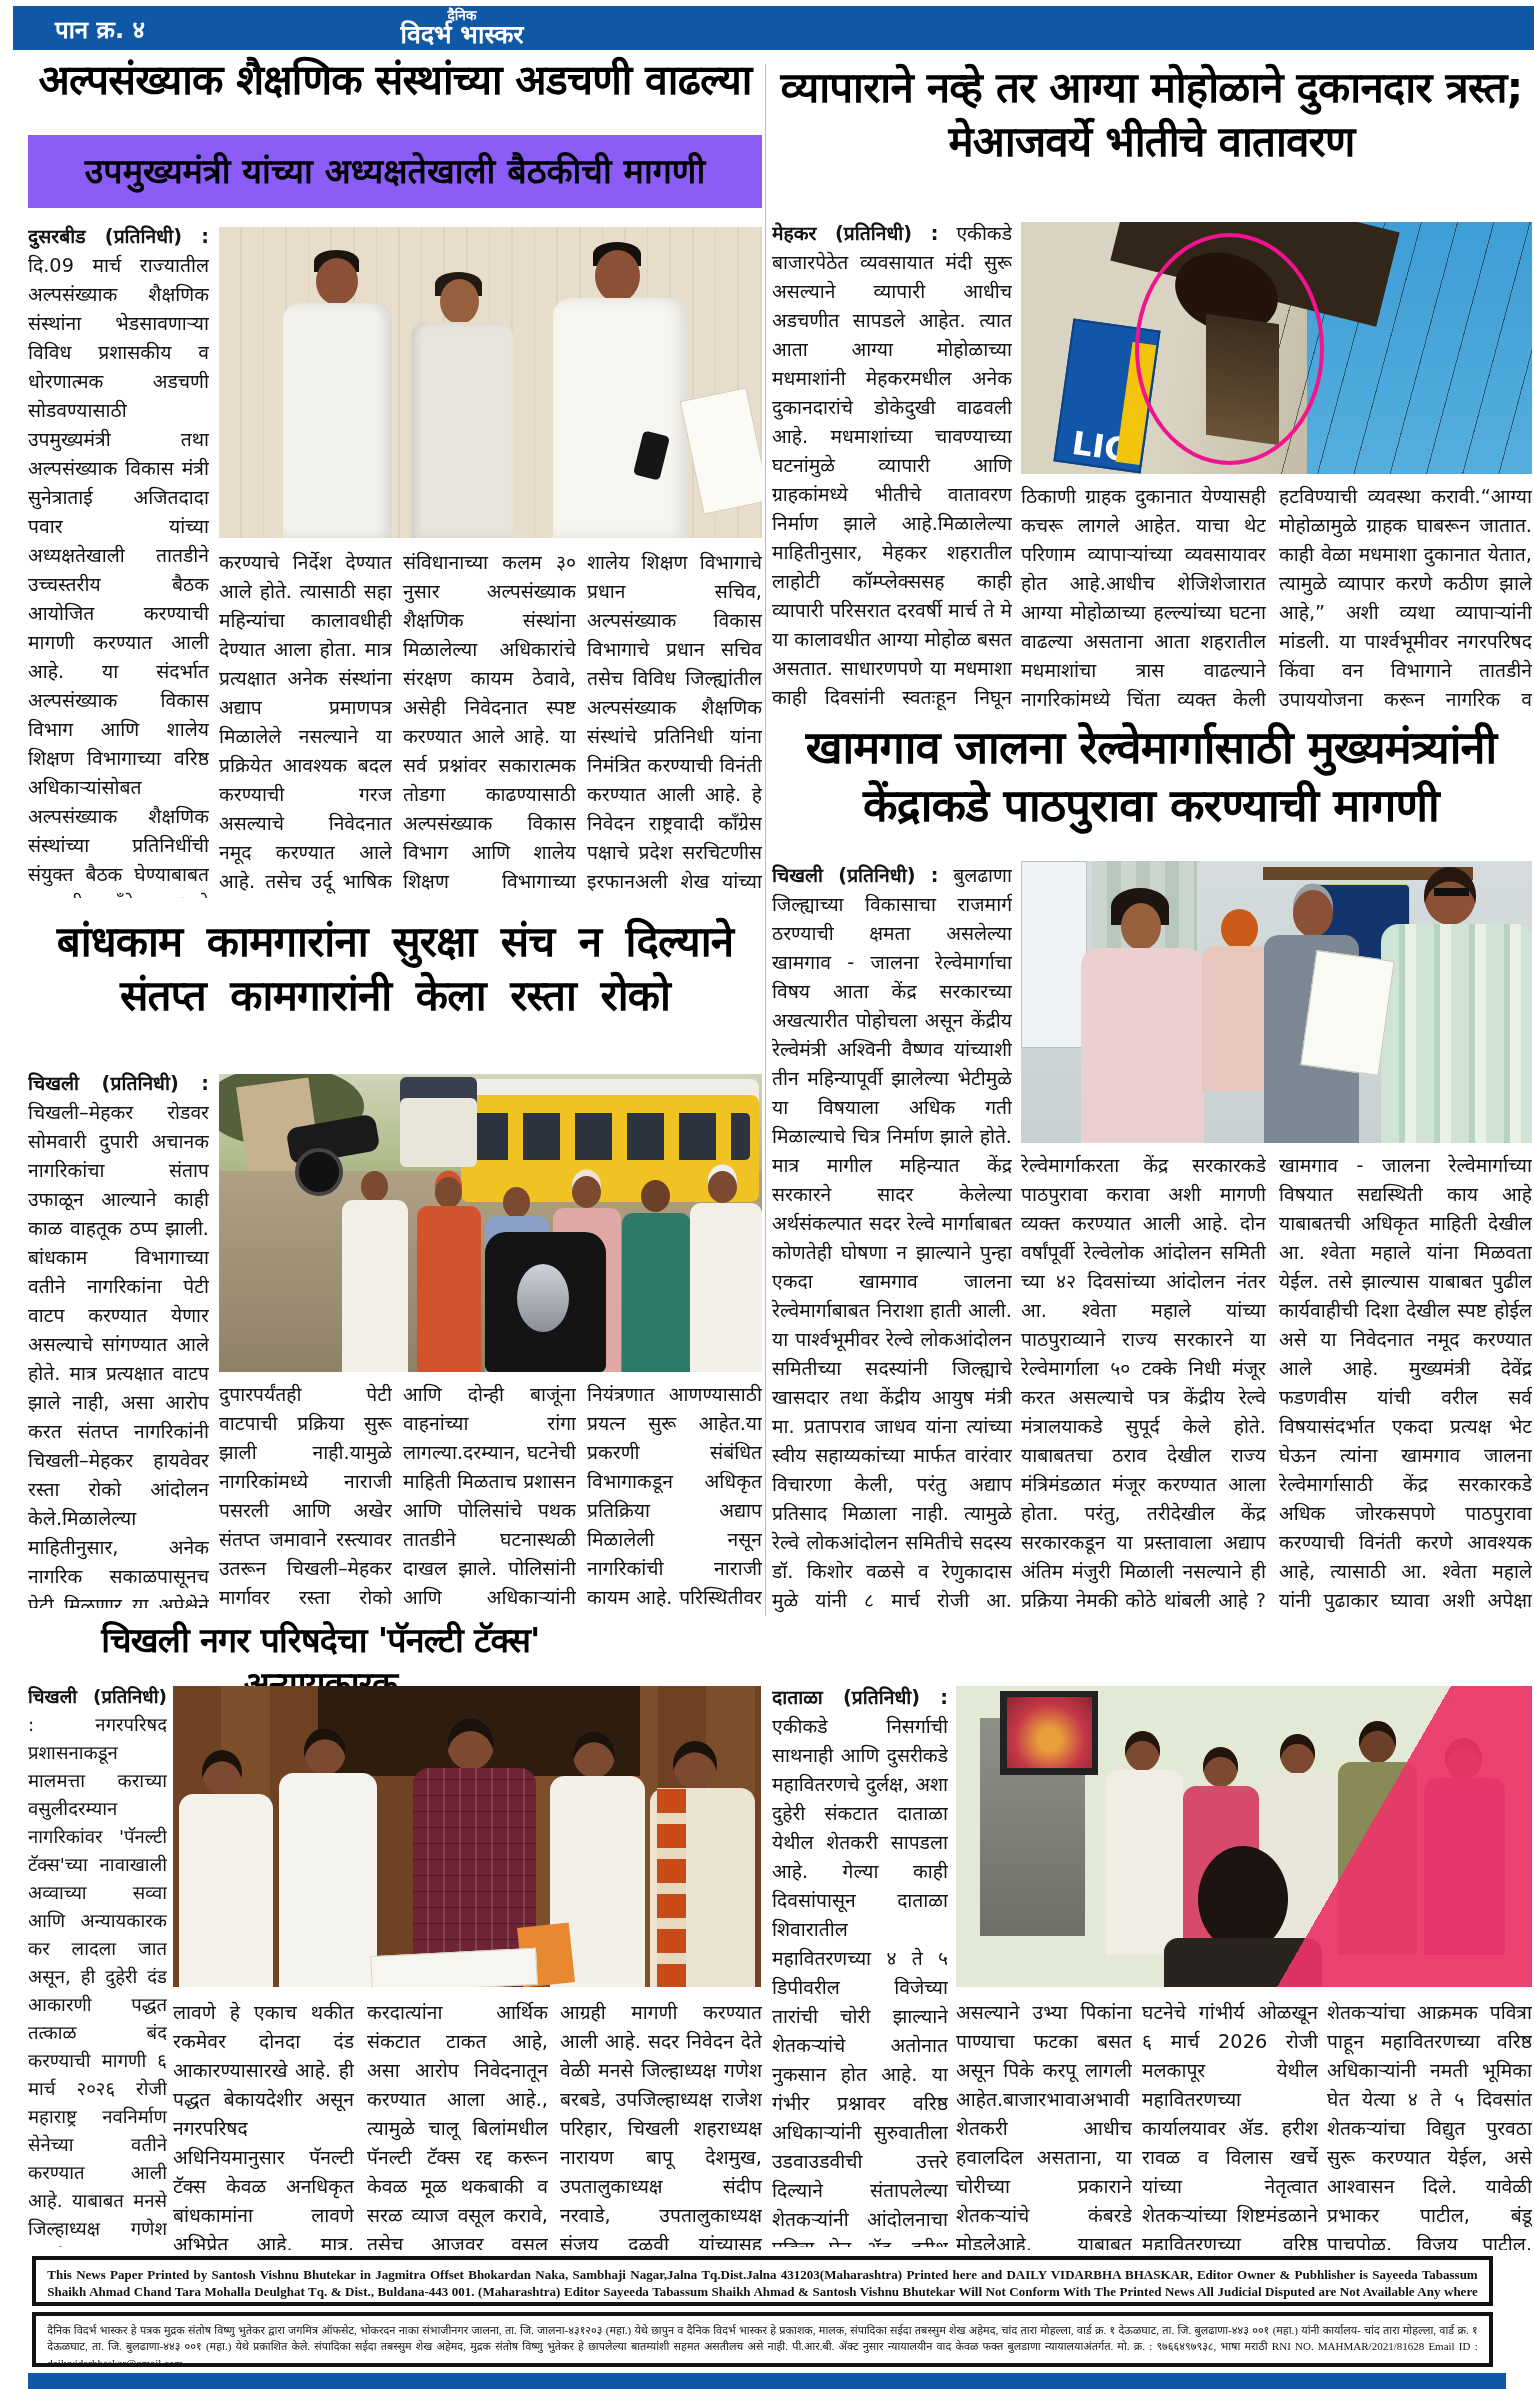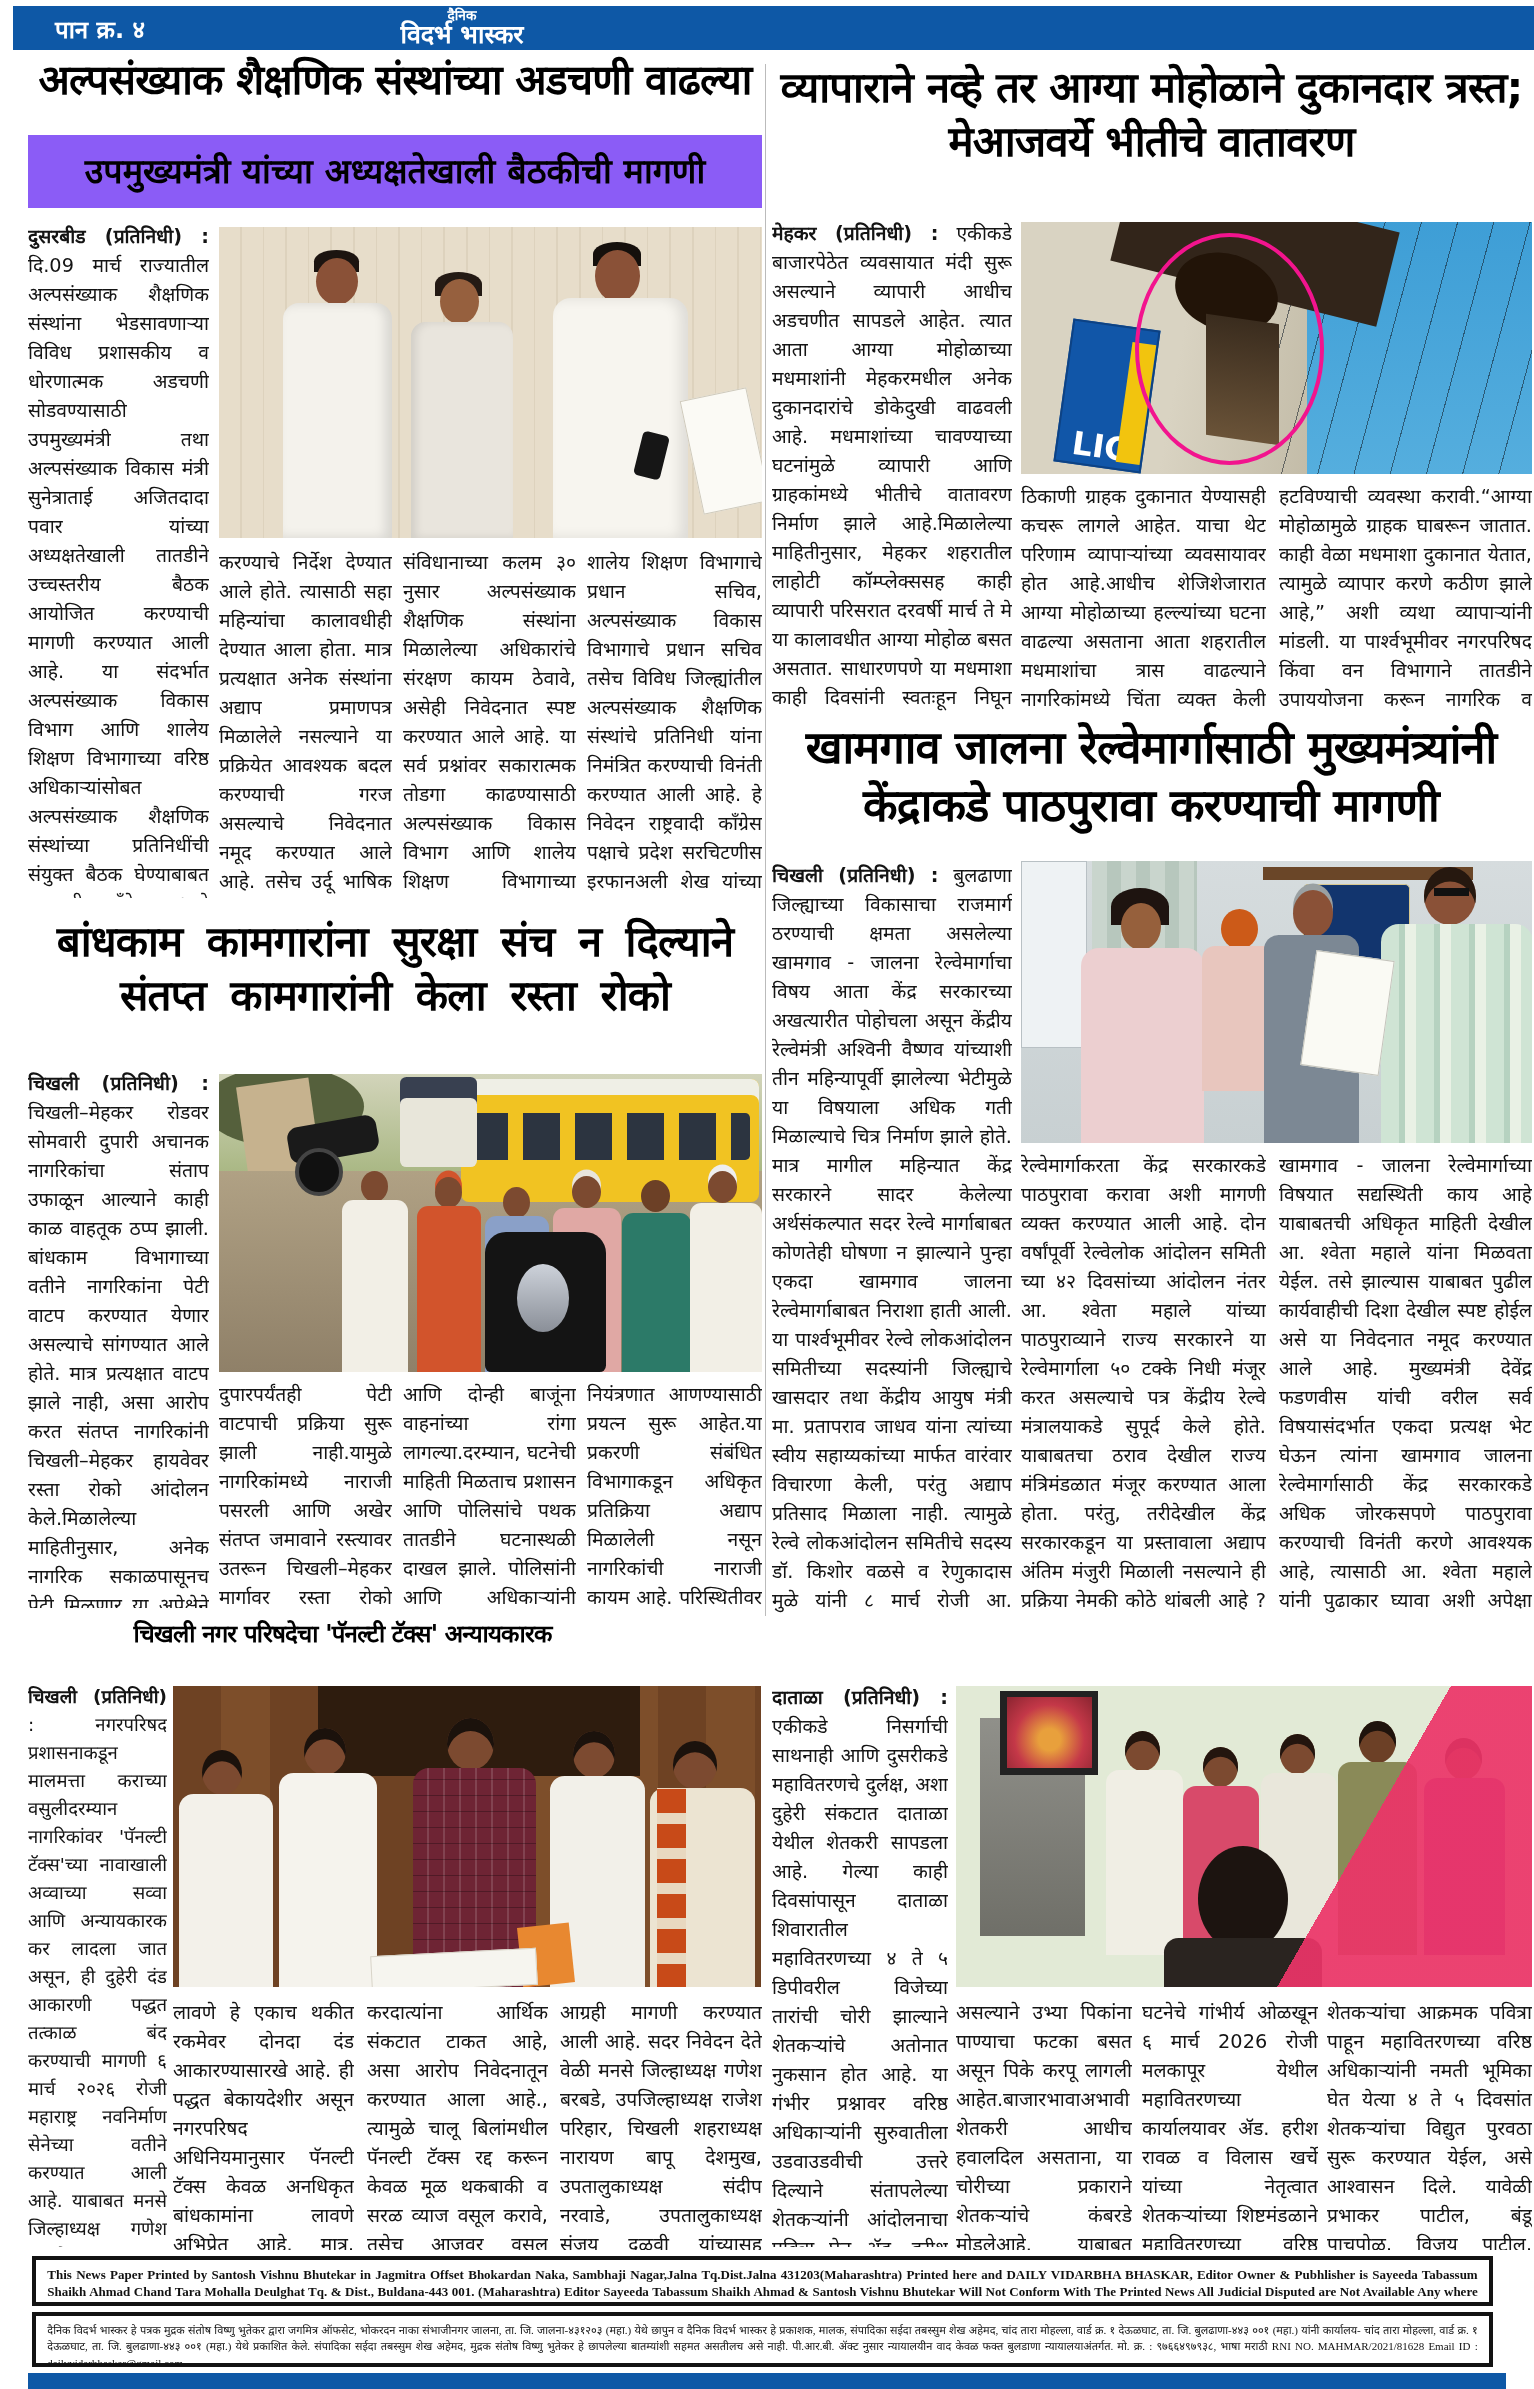--- a/index.html
+++ b/index.html
@@ -138,21 +138,21 @@
     <div class="ph" style="left:403px;top:139px;width:69px;height:160px;background:#2c7a68;border-radius:11.3px 11.3px 0 0;"></div>
     <div class="ph" style="left:489px;top:97px;width:29px;height:32px;background:#7c4a30;border-radius:50%;box-shadow:0 -6.4px 0 #eee;"></div>
     <div class="ph" style="left:471px;top:129px;width:72px;height:169px;background:#f2efe6;border-radius:11.3px 11.3px 0 0;"></div>
     <div class="ph" style="left:266px;top:158px;width:121px;height:140px;background:#141414;border-radius:21px 21px 6.4px 6.4px;"></div>
     <div class="ph" style="left:298px;top:190px;width:52px;height:68px;background:linear-gradient(#cdd2da,#8a8f98);border-radius:50%;"></div>
   </div>
   <div class="abs body-col" style="left:219px;top:1380px;width:173px;height:229px;">दुपारपर्यंतही पेटी वाटपाची प्रक्रिया सुरू झाली नाही.यामुळे नागरिकांमध्ये नाराजी पसरली आणि अखेर संतप्त जमावाने रस्त्यावर उतरून चिखली–मेहकर मार्गावर रस्ता रोको आंदोलन सुरू केले. या आंदोलनामुळे काही काळ या मार्गावरील वाहतूक पूर्णपणे ठप्प झाली</div>
   <div class="abs body-col" style="left:403px;top:1380px;width:173px;height:229px;">आणि दोन्ही बाजूंना वाहनांच्या रांगा लागल्या.दरम्यान, घटनेची माहिती मिळताच प्रशासन आणि पोलिसांचे पथक तातडीने घटनास्थळी दाखल झाले. पोलिसांनी आणि अधिकाऱ्यांनी नागरिकांना समजावून सांगण्याचा प्रयत्न सुरू केला असून परिस्थिती</div>
   <div class="abs body-col" style="left:587px;top:1380px;width:175px;height:229px;">नियंत्रणात आणण्यासाठी प्रयत्न सुरू आहेत.या प्रकरणी संबंधित विभागाकडून अधिकृत प्रतिक्रिया अद्याप मिळालेली नसून नागरिकांची नाराजी कायम आहे. परिस्थितीवर प्रशासन बारकाईने लक्ष ठेवून असल्याची माहिती सूत्रांकडून मिळाली आहे.</div>
 
-  <div class="abs headline" style="left:42px;top:1619px;width:601px;font-size:24px;">चिखली नगर परिषदेचा 'पॅनल्टी टॅक्स' अन्यायकारक</div>
+  <div class="abs headline" style="left:20px;top:1619px;width:601px;font-size:34px;">चिखली नगर परिषदेचा 'पॅनल्टी टॅक्स' अन्यायकारक</div>
 
   <div class="abs body-col" style="left:28px;top:1683px;width:139px;height:564px;font-size:18.5px;line-height:28px;">
     <b class="dateline">चिखली (प्रतिनिधी)</b>
     <span>: नगरपरिषद प्रशासनाकडून मालमत्ता कराच्या वसुलीदरम्यान नागरिकांवर 'पॅनल्टी टॅक्स'च्या नावाखाली अव्वाच्या सव्वा आणि अन्यायकारक कर लादला जात असून, ही दुहेरी दंड आकारणी पद्धत तत्काळ बंद करण्याची मागणी ६ मार्च २०२६ रोजी महाराष्ट्र नवनिर्माण सेनेच्या वतीने करण्यात आली आहे. याबाबत मनसे जिल्हाध्यक्ष गणेश बरबडे यांच्या नेतृत्वाखाली मुख्याधिकाऱ्यांना निवेदन देण्यात आले. नगरपरिषद प्रशासनाकडून थकीत करावर अधिनियमानुसार दरमहा २ टक्के वा दराने विलंब शुल्क वसूल केले जात असताना, पुन्हा त्याच मालमत्तांवर 'पॅनल्टी टॅक्स' म्हणून अतिरिक्त रक्कम</span>
   </div>
   <div class="photo" style="left:173px;top:1686px;width:588px;height:301px;">
     <div class="ph" style="inset:0;background:repeating-linear-gradient(90deg,#6e4223 0 48px,#7d4e2a 48px 97px);"></div>
     <div class="ph" style="left:145px;top:0;width:322px;height:90px;background:#2e1c0e;"></div>
     <div class="ph" style="left:29px;top:64px;width:40px;height:45px;background:#7c4a30;border-radius:50%;box-shadow:inset 0 11.3px 0 rgba(10,8,6,.85);"></div>
     <div class="ph" style="left:6.4px;top:108px;width:94px;height:193px;background:#f3f1ea;border-radius:14.5px 14.5px 0 0;"></div>

